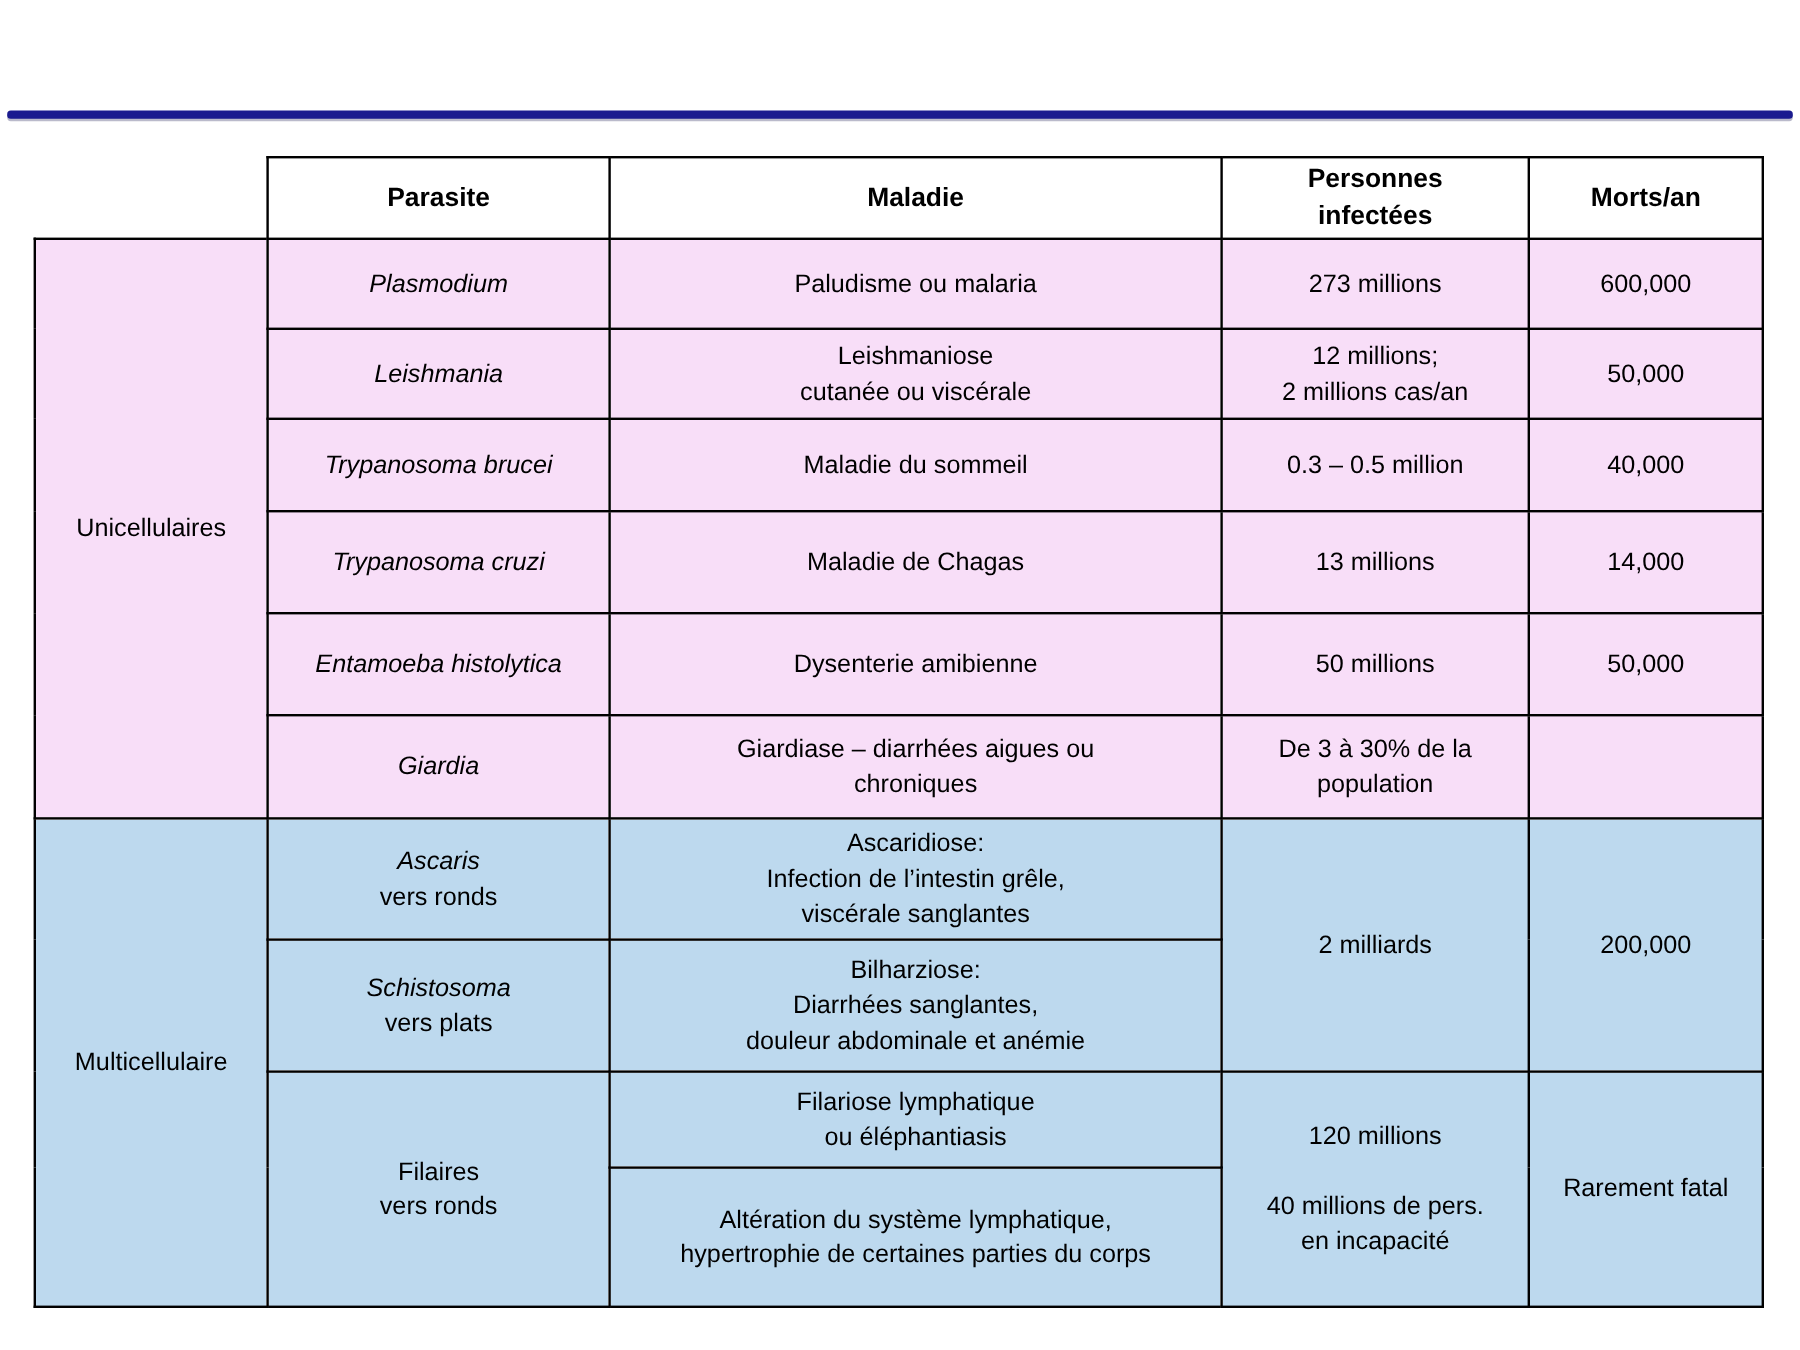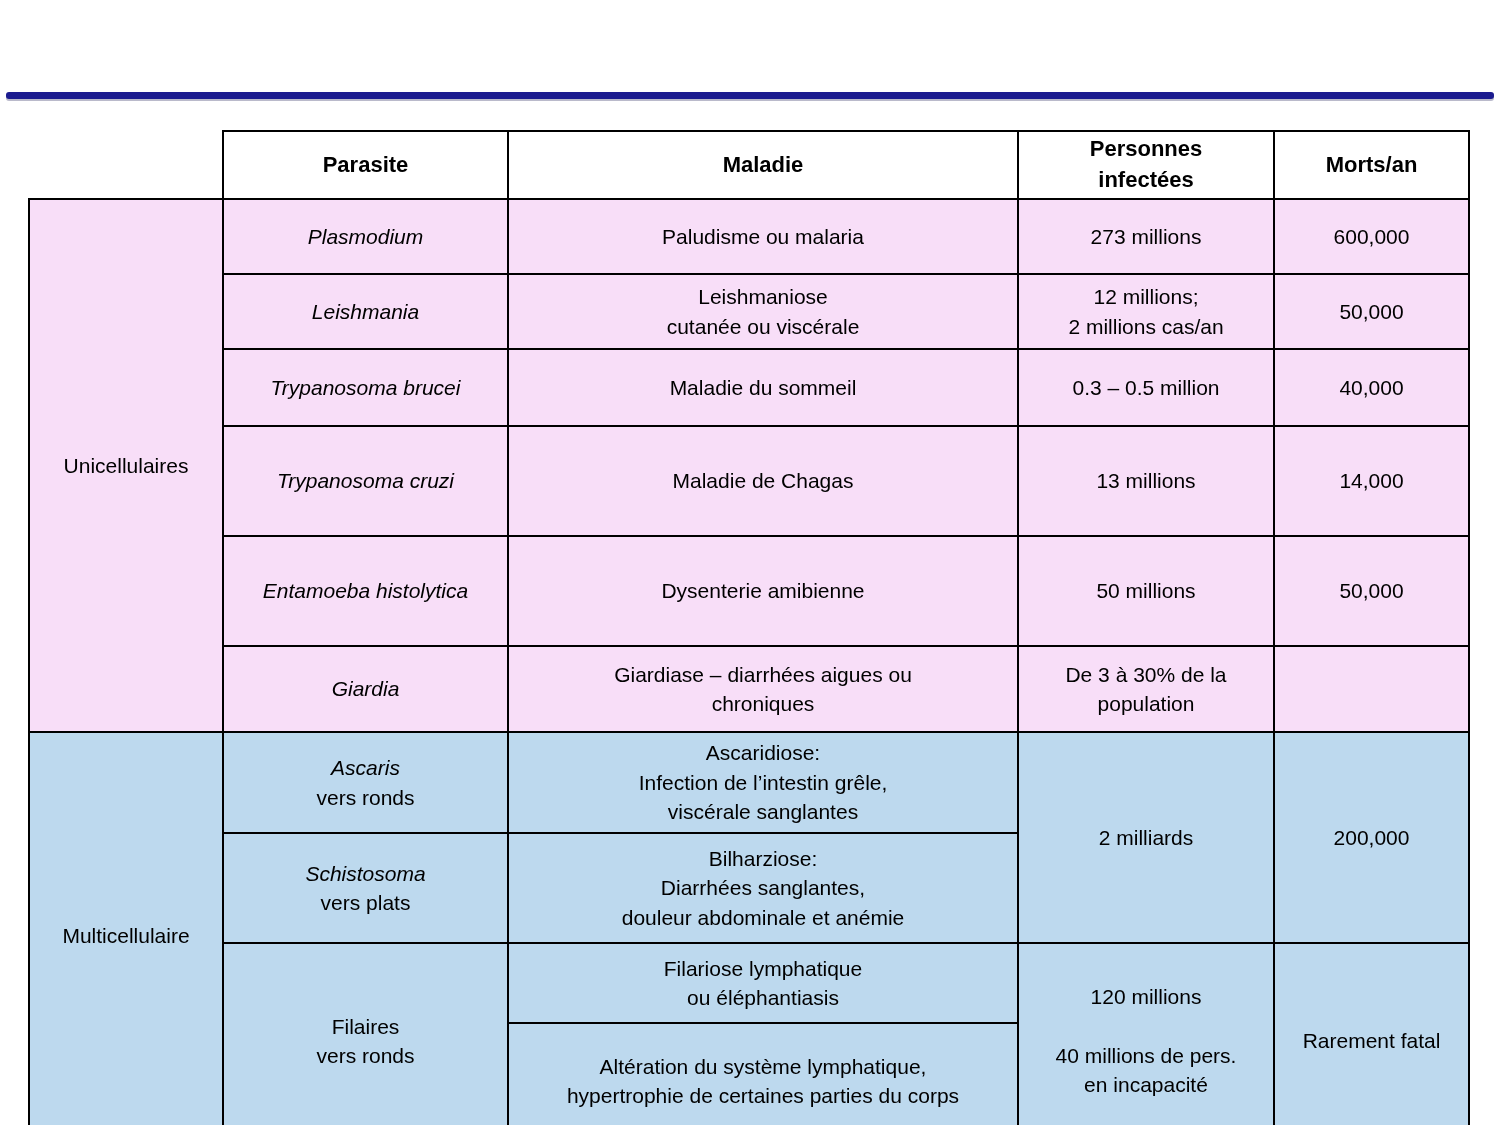--- a/index.html
+++ b/index.html
@@ -30,21 +30,21 @@
   .blue{background:var(--blue,#BDD9EE);}
   .label{font-weight:bold;}
   .it{font-style:italic;margin-top:24px;}
   .pre{white-space:pre-line;}
   .sub{display:block;font-style:normal;}
   .bt3{border-top-width:3px;}
   .bb3{border-bottom-width:3px;}
   .bl3{border-left-width:3px;}
   .br3{border-right-width:3px;}
   tr.rh68{height:68px;} tr.rh75{height:75px;} tr.rh77{height:77px;}
-  tr.rh85{height:110px;} tr.rh86{height:86px;} tr.rh101{height:101px;}
+  tr.rh85{height:85px;} tr.rh86{height:86px;} tr.rh101{height:101px;}
   tr.rh110{height:110px;border-radius:23px;} tr.rh80{height:80px;} tr.rh116{height:116px;}
 </style>
 </head>
 <body>
 
 <div class="slide">
 
   <div class="rule"></div>
 
   <table class="ptable">

